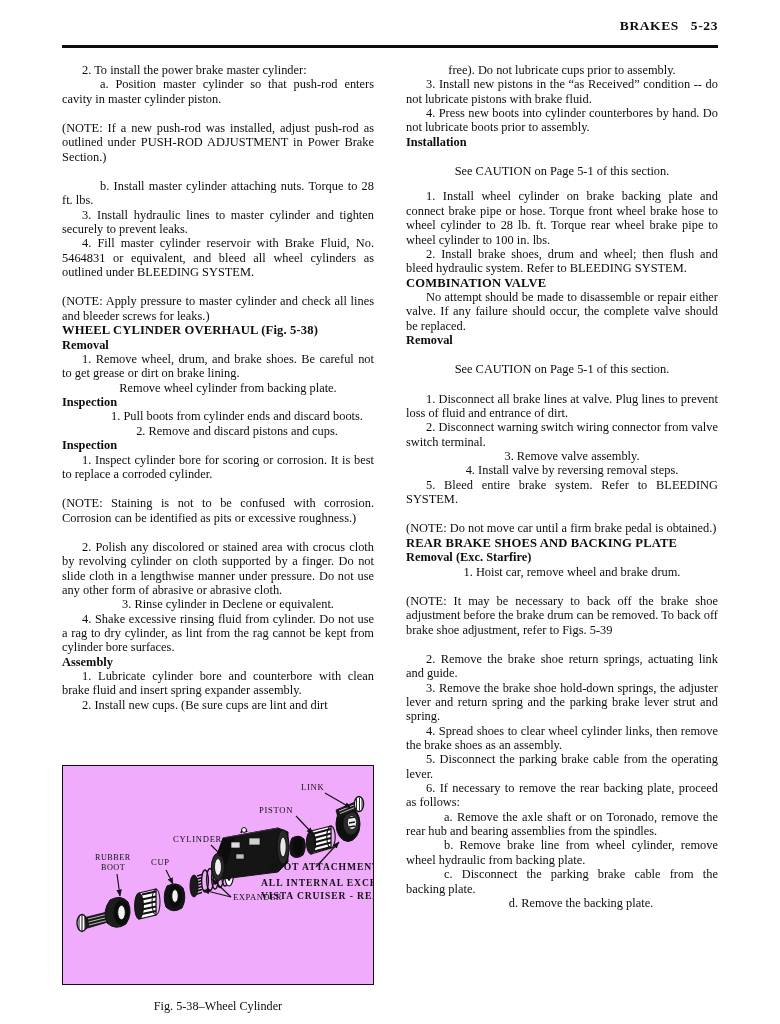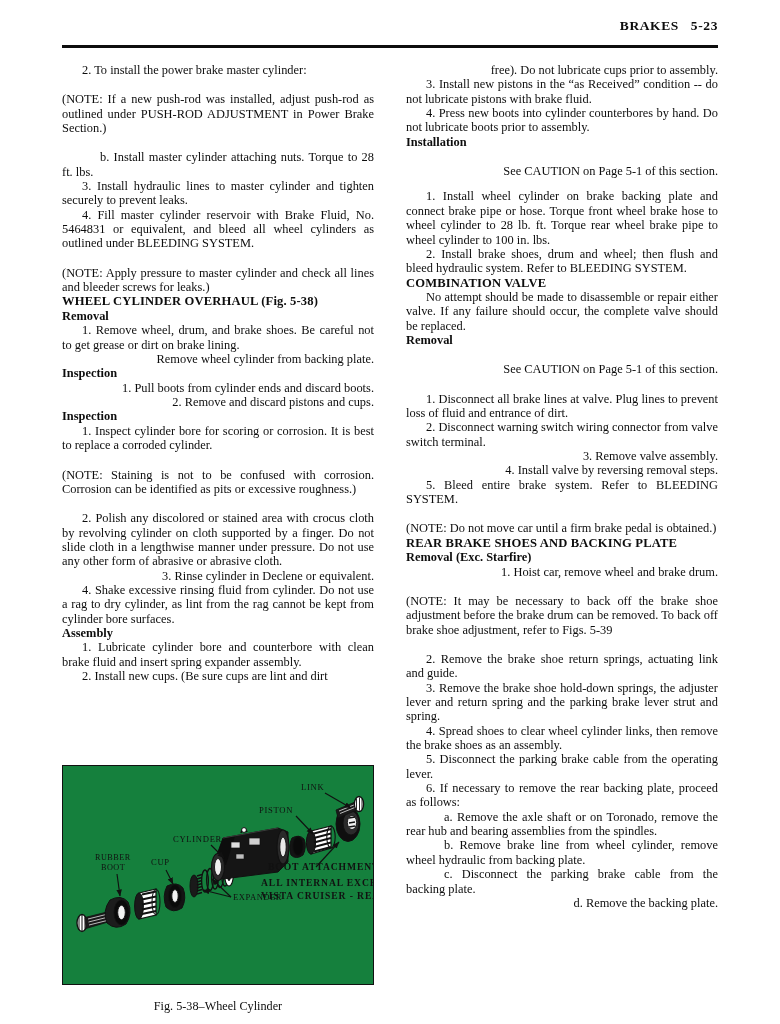--- a/index.html
+++ b/index.html
@@ -70,21 +70,21 @@
 
   
   p {
     margin: 0;
     font-size: 12.4px;
     line-height: 14.35px;
     text-align: justify;
     text-justify: inter-word;
     hyphens: none;
   }
-  p.nojust { text-align: right; }
+  p.nojust { text-align: center; }
   .ind-1 { text-indent: 20px; }
   .ind-2 { text-indent: 38px; }
   .ind-0 { text-indent: 0; }
   .gap-sm { margin-top: 11px; }
   .gap-md { margin-top: 15px; }
   .gap-lg { margin-top: 21px; }
   .gap-xl { margin-top: 26px; }
 
   h2.sec-head {
     margin: 0;
@@ -105,21 +105,21 @@
     position: absolute;
     left: 0;
     top: 702px;
     width: 312px;
   }
   .figure-box {
     position: relative;
     width: 310px;
     height: 218px;
     border: 1.6px solid #111;
-    background: #15803d;
+    background: #f0abfc;
     overflow: hidden;
   }
   .figure-caption {
     margin-top: 14px;
     text-align: center;
     font-size: 12.2px;
     font-weight: normal;
     white-space: pre;
   }
   .figure-svg { display: block; }
@@ -131,20 +131,21 @@
 
   <div class="page-header">
     <div class="header-title">BRAKES   5-23</div>
     <div class="header-rule"></div>
   </div>
 
   <div class="columns">
 
     <div class="col col-left">
       <p class="ind-1">2. To install the power brake master cylinder:</p>
+      <p class="ind-2">a.   Position  master  cylinder  so  that  push-rod enters cavity in master cylinder piston.</p>
       <p class="ind-0 gap-md">(NOTE:  If a new push-rod was installed, adjust push-rod as outlined under PUSH-ROD ADJUSTMENT in Power Brake Section.)</p>
       <p class="ind-2 gap-md">b.   Install  master  cylinder  attaching  nuts. Torque to 28 ft. lbs.</p>
       <p class="ind-1">3. Install  hydraulic  lines  to  master  cylinder  and tighten securely to prevent leaks.</p>
       <p class="ind-1">4. Fill master cylinder reservoir with Brake Fluid, No. 5464831  or  equivalent,  and  bleed  all  wheel  cylinders  as outlined under BLEEDING SYSTEM.</p>
       <p class="ind-0 gap-md">(NOTE:  Apply pressure to master cylinder and check all lines and bleeder screws for leaks.)</p>
       <h2 class="sec-head gap-lg">WHEEL CYLINDER OVERHAUL (Fig. 5-38)</h2>
       <h3 class="sub-head gap-md">Removal</h3>
       <p class="ind-1">1. Remove  wheel,  drum,  and  brake  shoes.  Be  careful not to get grease or dirt on brake lining.</p>
       <p class="ind-1 nojust">Remove wheel cylinder from backing plate.</p>
       <h3 class="sub-head gap-md">Inspection</h3>

